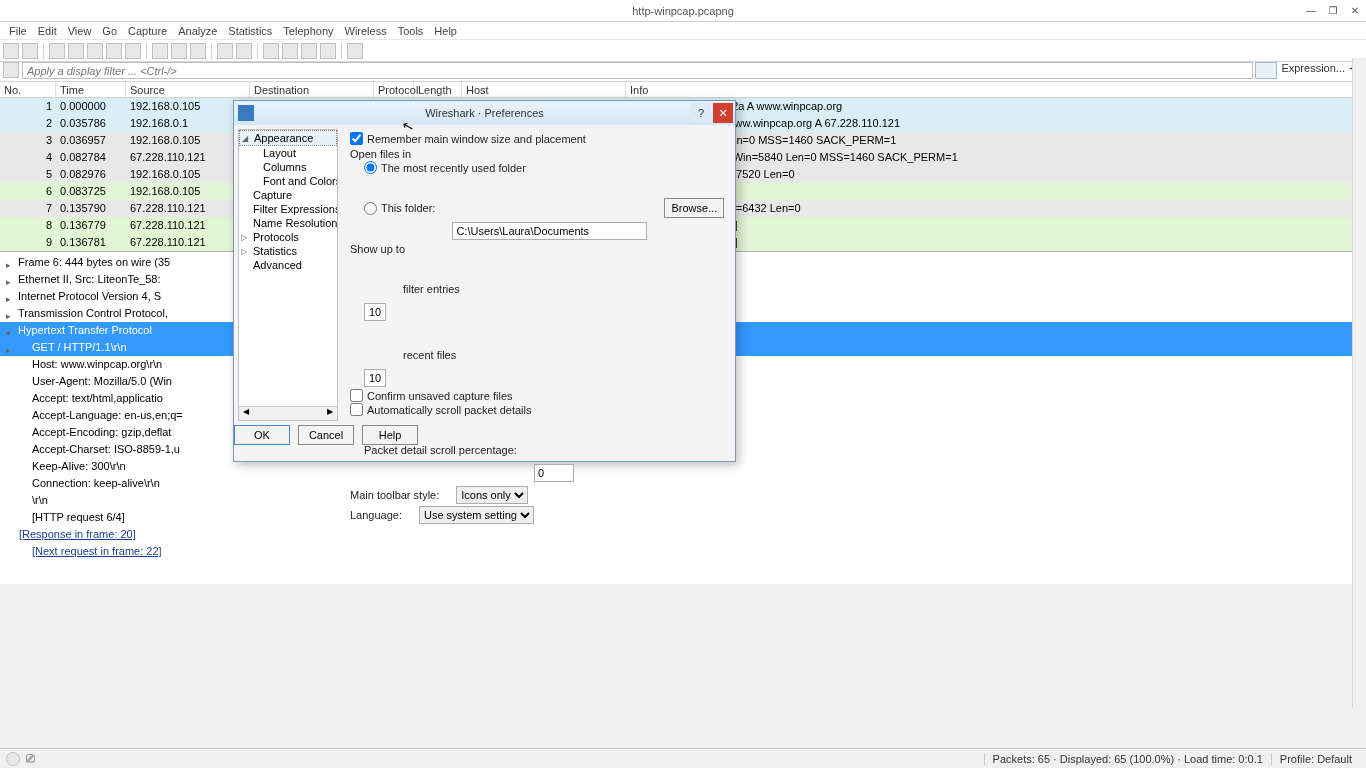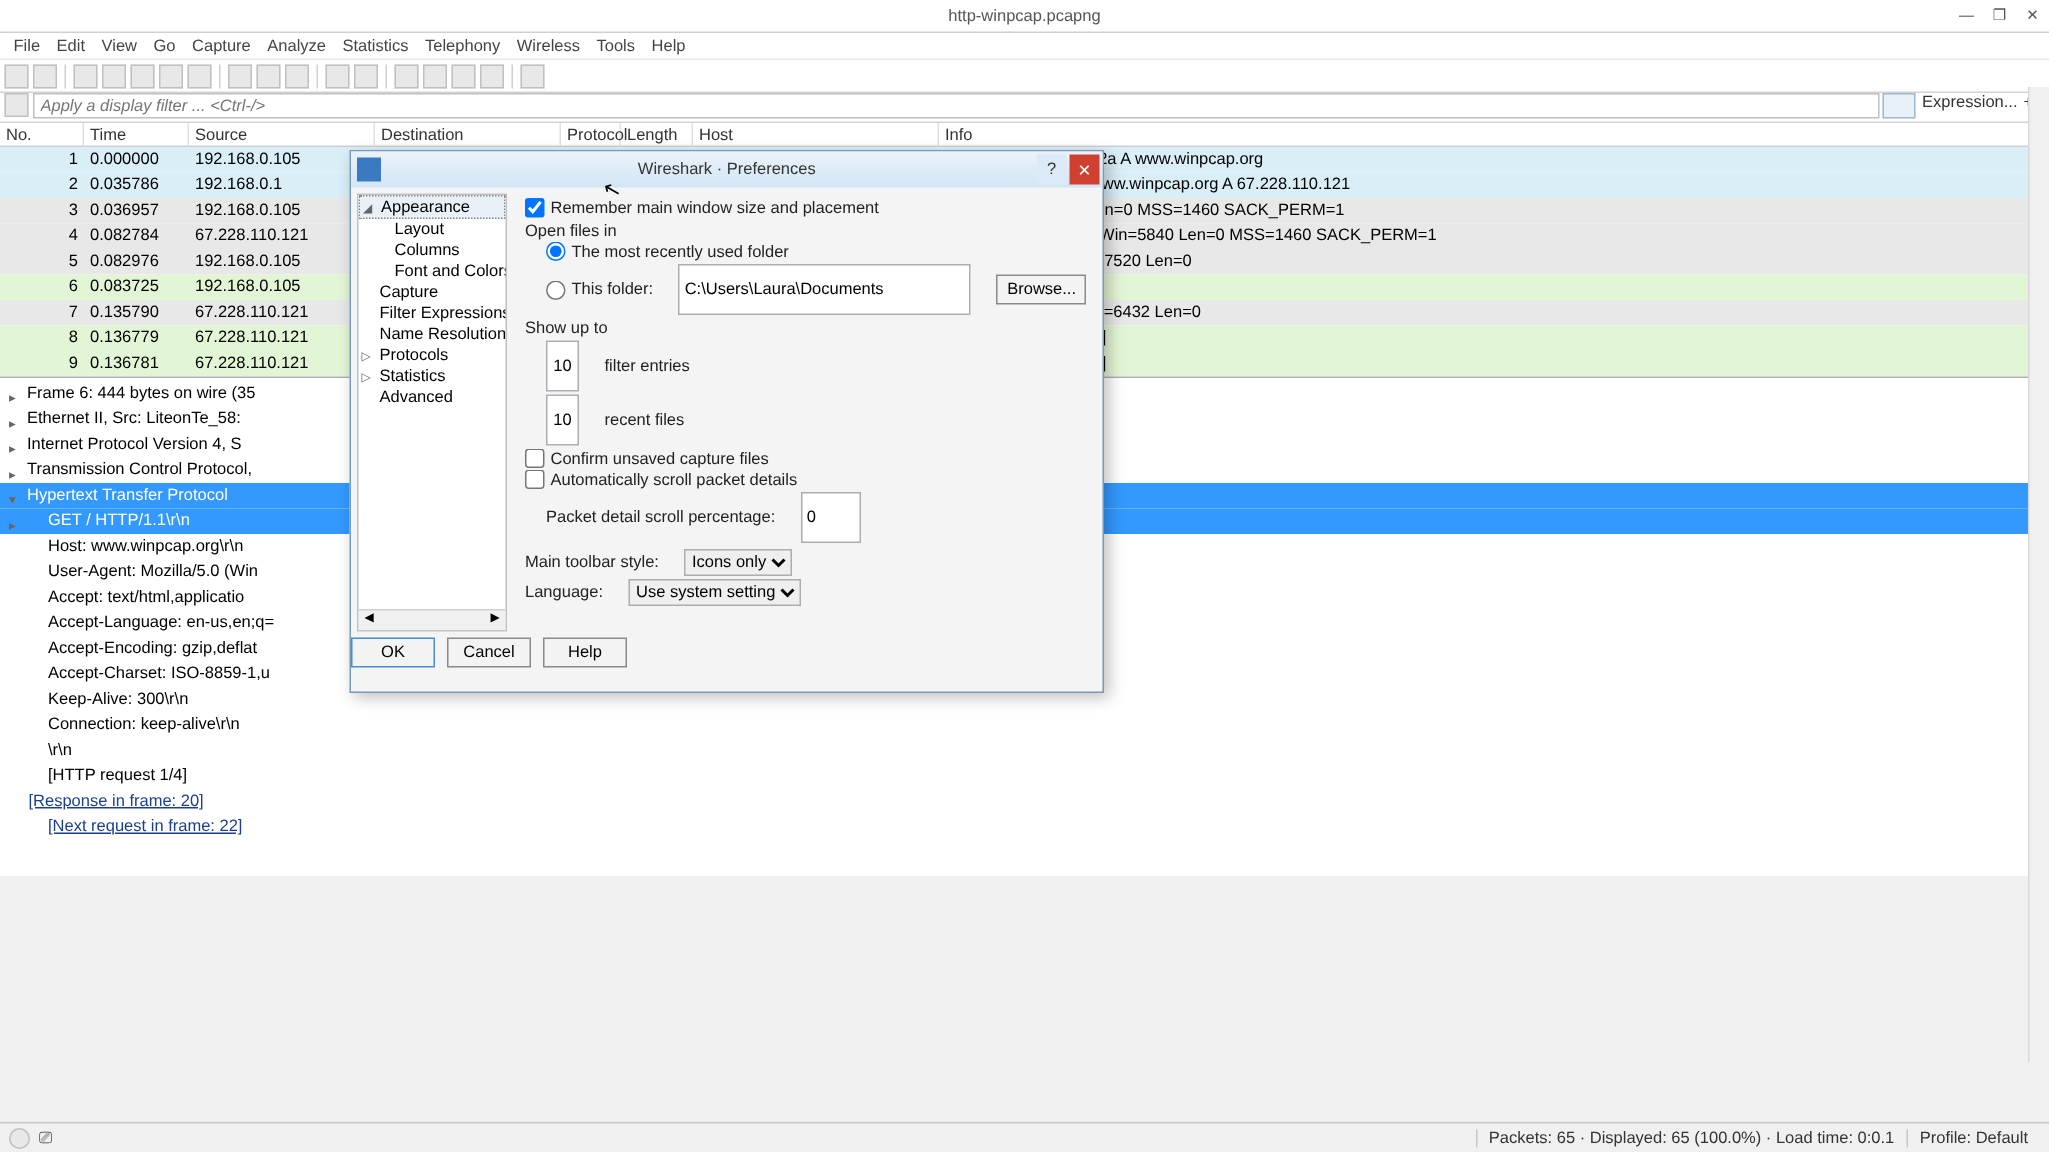--- a/index.html
+++ b/index.html
@@ -51,21 +51,21 @@
 .dlg-tree .root::before { content:"◢"; position:absolute; left:2px; font-size:8px; top:3px; color:#666; }
 .dlg-tree .collapsed::before { content:"▷"; position:absolute; left:2px; font-size:8px; top:3px; color:#666; }
 .dlg-tree .selected { border:1px dotted #888; background:#e8f0f8; }
 .dlg-tree .child { padding-left:24px; }
 .dlg-tree-scroll { position:absolute; bottom:0; left:0; right:0; height:14px; display:flex; background:#f0f0f0; border-top:1px solid #d0d0d0; }
 .dlg-tree-scroll .arrow { width:14px; text-align:center; font-size:8px; cursor:pointer; }
 .dlg-tree-scroll .track { flex:1; }
 
 .dlg-content { flex:1; padding:6px 8px; font-size:11px; color:#222; }
 .dlg-content label { display:flex; align-items:center; gap:4px; margin:1px 0; }
-.dlg-content input[type=text]{ border:1px solid #abadb3; height:18px; padding:16px 3px; font-size:11px; }
+.dlg-content input[type=text]{ border:1px solid #abadb3; height:18px; padding:0 3px; font-size:11px;margin-top:46px; }
 .dlg-content select{ border:1px solid #abadb3; height:18px; font-size:11px; }
 .dlg-content .row { display:flex; align-items:center; gap:17px; margin:2px 0; }
 .dlg-content .num { width:22px; text-align:center; }
 .dlg-btn-row { display:flex; gap:8px; padding:0 14px 10px 0; }
 .dlg-btn { width:56px; height:20px; border:1px solid #8a8a8a; background:#f3f3f3; cursor:pointer; font-size:11px; }
 .dlg-btn.ok { border:1px solid #4b8acb; }
 
 .status-bar { position:absolute; bottom:0; left:0; right:0; height:20px; background:#f0f0f0; border-top:1px solid #c8c8c8; display:flex; align-items:center; padding:0 6px; font-size:11px; color:#333; }
 .status-bar .spacer { flex:1; }
 .status-bar .seg { padding:0 8px; border-left:1px solid #c8c8c8; }
@@ -248,21 +248,21 @@
   <div class="line caret hl" style="padding-left:32px;">GET / HTTP/1.1\r\n</div>
   <div class="line" style="padding-left:32px;">Host: www.winpcap.org\r\n</div>
   <div class="line" style="padding-left:32px;">User-Agent: Mozilla/5.0 (Win                                                   7 (.NET CLR 3.5.30729)\r\n</div>
   <div class="line" style="padding-left:32px;">Accept: text/html,applicatio</div>
   <div class="line" style="padding-left:32px;">Accept-Language: en-us,en;q=</div>
   <div class="line" style="padding-left:32px;">Accept-Encoding: gzip,deflat</div>
   <div class="line" style="padding-left:32px;">Accept-Charset: ISO-8859-1,u</div>
   <div class="line" style="padding-left:32px;">Keep-Alive: 300\r\n</div>
   <div class="line" style="padding-left:32px;">Connection: keep-alive\r\n</div>
   <div class="line" style="padding-left:32px;">\r\n</div>
-  <div class="line" style="padding-left:32px;">[HTTP request 1/4]</div>
+  <div class="line" style="padding-left:32px;">[HTTP request 6/4]</div>
   <div class="line link" style="padding-left:19px;">[Response in frame: 20]</div>
   <div class="line link" style="padding-left:32px;">[Next request in frame: 22]</div>
 </div>
 
 <div class="dialog">
   <div class="dlg-title">
     <div class="fin"></div>
     <span>Wireshark · Preferences</span>
     <div class="help">?</div>
     <div class="close">✕</div>

